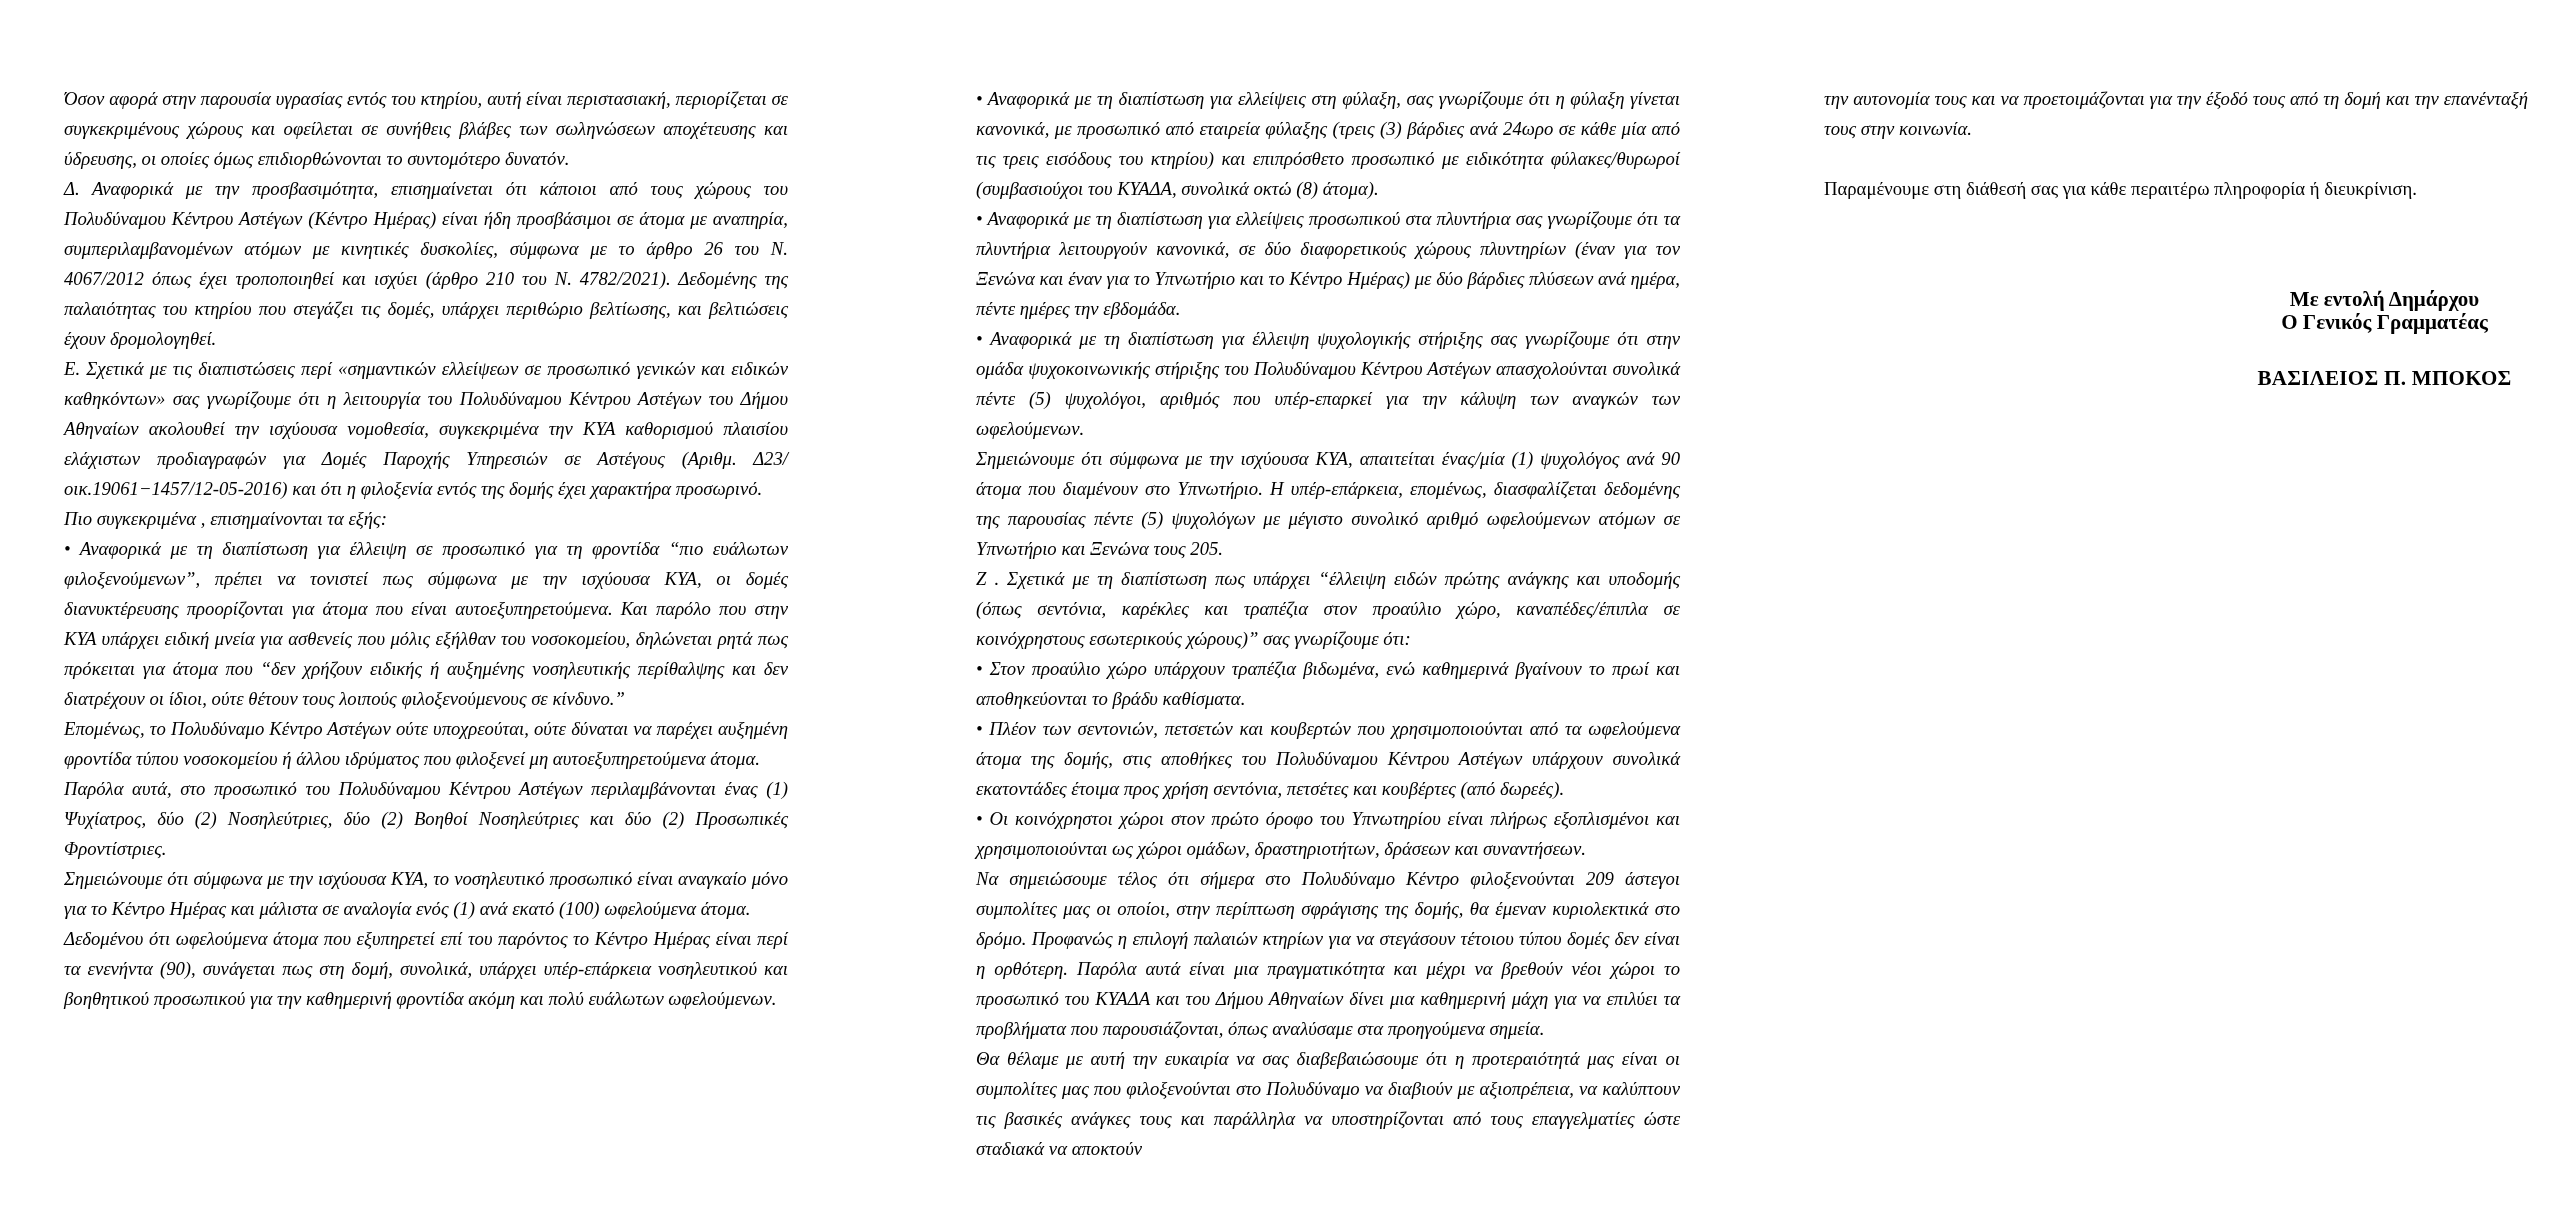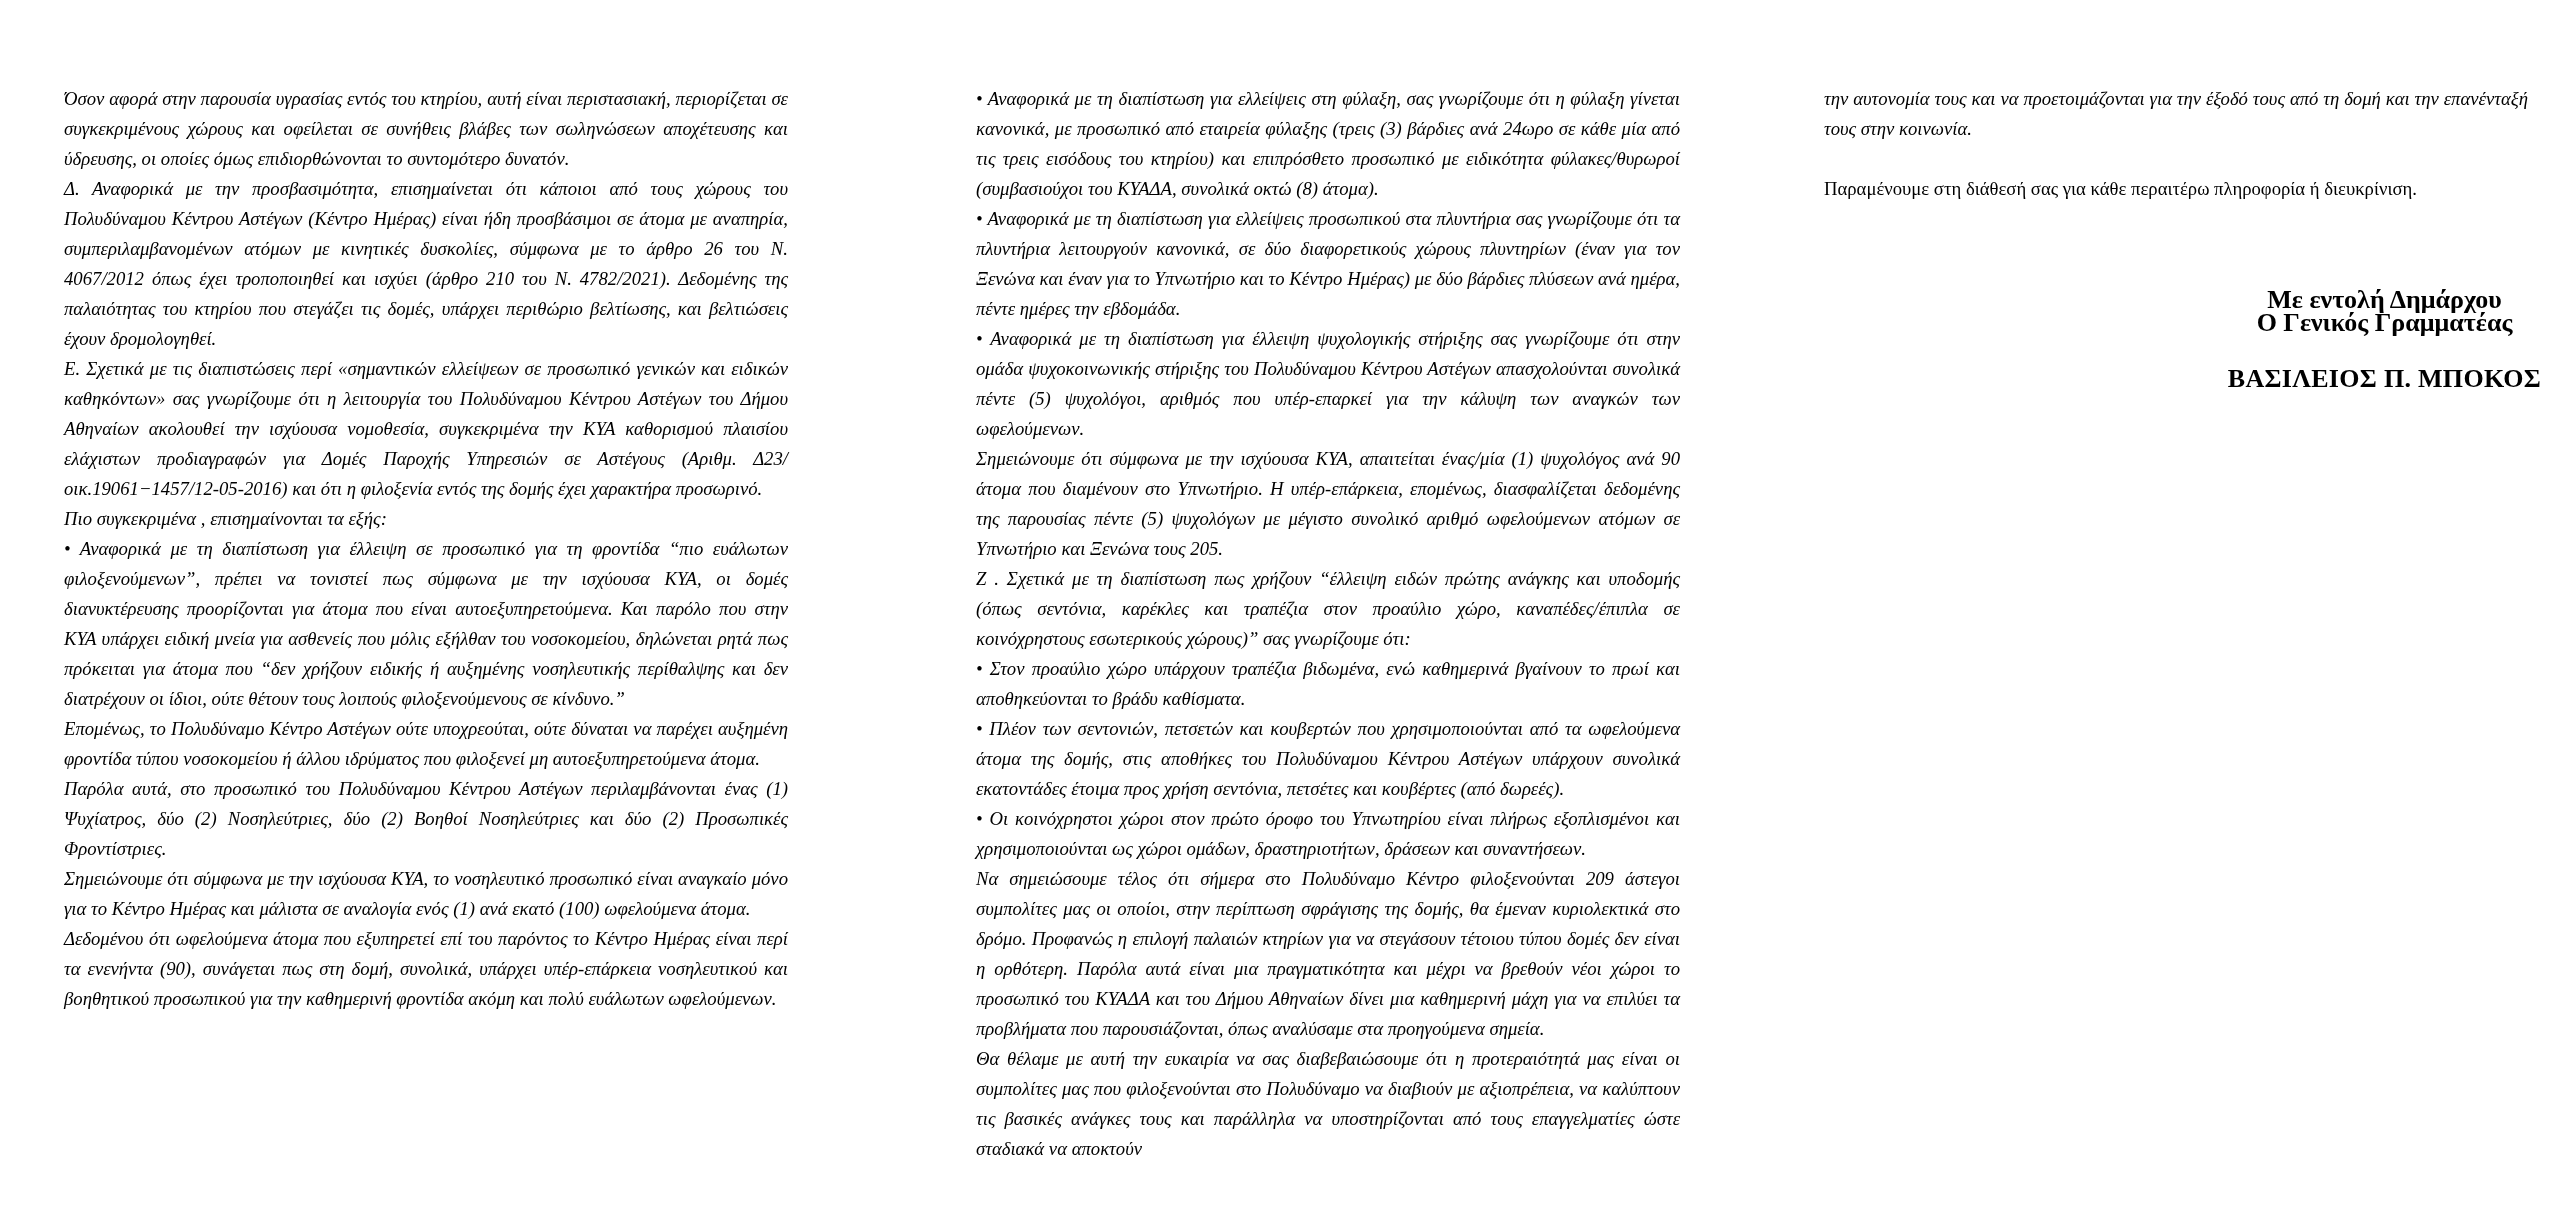--- a/index.html
+++ b/index.html
@@ -46,21 +46,21 @@
     margin-right: 11px;
   }
   .signature {
     position: absolute;
     left: 386px;
     top: 204px;
     width: 349px;
     text-align: center;
     font-style: normal;
     font-weight: bold;
-    font-size: 26px;
+    font-size: 21px;
     line-height: 23px;
   }
   .signature .name {
     margin-top: 33px;
     letter-spacing: 0.3px;
   }
 </style>
 </head>
 <body>
 
@@ -76,21 +76,21 @@
     <p>Παρόλα αυτά, στο προσωπικό του Πολυδύναμου Κέντρου Αστέγων περιλαμβάνονται ένας (1) Ψυχίατρος, δύο (2) Νοσηλεύτριες, δύο (2) Βοηθοί Νοσηλεύτριες και δύο (2) Προσωπικές Φροντίστριες.</p>
     <p>Σημειώνουμε ότι σύμφωνα με την ισχύουσα ΚΥΑ, το νοσηλευτικό προσωπικό είναι αναγκαίο μόνο για το Κέντρο Ημέρας και μάλιστα σε αναλογία ενός (1) ανά εκατό (100) ωφελούμενα άτομα.</p>
     <p>Δεδομένου ότι ωφελούμενα άτομα που εξυπηρετεί επί του παρόντος το Κέντρο Ημέρας είναι περί τα ενενήντα (90), συνάγεται πως στη δομή, συνολικά, υπάρχει υπέρ-επάρκεια νοσηλευτικού και βοηθητικού προσωπικού για την καθημερινή φροντίδα ακόμη και πολύ ευάλωτων ωφελούμενων.</p>
   </div>
 
   <div class="col" id="col-mid">
     <p>• Αναφορικά με τη διαπίστωση για ελλείψεις στη φύλαξη, σας γνωρίζουμε ότι η φύλαξη γίνεται κανονικά, με προσωπικό από εταιρεία φύλαξης (τρεις (3) βάρδιες ανά 24ωρο σε κάθε μία από τις τρεις εισόδους του κτηρίου) και επιπρόσθετο προσωπικό με ειδικότητα φύλακες/θυρωροί (συμβασιούχοι του ΚΥΑΔΑ, συνολικά οκτώ (8) άτομα).</p>
     <p>• Αναφορικά με τη διαπίστωση για ελλείψεις προσωπικού στα πλυντήρια σας γνωρίζουμε ότι τα πλυντήρια λειτουργούν κανονικά, σε δύο διαφορετικούς χώρους πλυντηρίων (έναν για τον Ξενώνα και έναν για το Υπνωτήριο και το Κέντρο Ημέρας) με δύο βάρδιες πλύσεων ανά ημέρα, πέντε ημέρες την εβδομάδα.</p>
     <p>• Αναφορικά με τη διαπίστωση για έλλειψη ψυχολογικής στήριξης σας γνωρίζουμε ότι στην ομάδα ψυχοκοινωνικής στήριξης του Πολυδύναμου Κέντρου Αστέγων απασχολούνται συνολικά πέντε (5) ψυχολόγοι, αριθμός που υπέρ-επαρκεί για την κάλυψη των αναγκών των ωφελούμενων.</p>
     <p>Σημειώνουμε ότι σύμφωνα με την ισχύουσα ΚΥΑ, απαιτείται ένας/μία (1) ψυχολόγος ανά 90 άτομα που διαμένουν στο Υπνωτήριο. Η υπέρ-επάρκεια, επομένως, διασφαλίζεται δεδομένης της παρουσίας πέντε (5) ψυχολόγων με μέγιστο συνολικό αριθμό ωφελούμενων ατόμων σε Υπνωτήριο και Ξενώνα τους 205.</p>
-    <p>Ζ . Σχετικά με τη διαπίστωση πως χρήζουν “έλλειψη ειδών πρώτης ανάγκης και υποδομής (όπως σεντόνια, καρέκλες και τραπέζια στον προαύλιο χώρο, καναπέδες/έπιπλα σε κοινόχρηστους εσωτερικούς χώρους)” σας γνωρίζουμε ότι:</p>
+    <p>Ζ . Σχετικά με τη διαπίστωση πως υπάρχει “έλλειψη ειδών πρώτης ανάγκης και υποδομής (όπως σεντόνια, καρέκλες και τραπέζια στον προαύλιο χώρο, καναπέδες/έπιπλα σε κοινόχρηστους εσωτερικούς χώρους)” σας γνωρίζουμε ότι:</p>
     <p>• Στον προαύλιο χώρο υπάρχουν τραπέζια βιδωμένα, ενώ καθημερινά βγαίνουν το πρωί και αποθηκεύονται το βράδυ καθίσματα.</p>
     <p>• Πλέον των σεντονιών, πετσετών και κουβερτών που χρησιμοποιούνται από τα ωφελούμενα άτομα της δομής, στις αποθήκες του Πολυδύναμου Κέντρου Αστέγων υπάρχουν συνολικά εκατοντάδες έτοιμα προς χρήση σεντόνια, πετσέτες και κουβέρτες (από δωρεές).</p>
     <p>• Οι κοινόχρηστοι χώροι στον πρώτο όροφο του Υπνωτηρίου είναι πλήρως εξοπλισμένοι και χρησιμοποιούνται ως χώροι ομάδων, δραστηριοτήτων, δράσεων και συναντήσεων.</p>
     <p>Να σημειώσουμε τέλος ότι σήμερα στο Πολυδύναμο Κέντρο φιλοξενούνται 209 άστεγοι συμπολίτες μας οι οποίοι, στην περίπτωση σφράγισης της δομής, θα έμεναν κυριολεκτικά στο δρόμο. Προφανώς η επιλογή παλαιών κτηρίων για να στεγάσουν τέτοιου τύπου δομές δεν είναι η ορθότερη. Παρόλα αυτά είναι μια πραγματικότητα και μέχρι να βρεθούν νέοι χώροι το προσωπικό του ΚΥΑΔΑ και του Δήμου Αθηναίων δίνει μια καθημερινή μάχη για να επιλύει τα προβλήματα που παρουσιάζονται, όπως αναλύσαμε στα προηγούμενα σημεία.</p>
     <p>Θα θέλαμε με αυτή την ευκαιρία να σας διαβεβαιώσουμε ότι η προτεραιότητά μας είναι οι συμπολίτες μας που φιλοξενούνται στο Πολυδύναμο να διαβιούν με αξιοπρέπεια, να καλύπτουν τις βασικές ανάγκες τους και παράλληλα να υποστηρίζονται από τους επαγγελματίες ώστε σταδιακά να αποκτούν</p>
   </div>
 
   <div class="col" id="col-right">
     <p>την αυτονομία τους και να προετοιμάζονται για την έξοδό τους από τη δομή και την επανένταξή τους στην κοινωνία.</p>
     <p class="closing">Παραμένουμε στη διάθεσή σας για κάθε περαιτέρω πληροφορία ή διευκρίνιση.</p>

